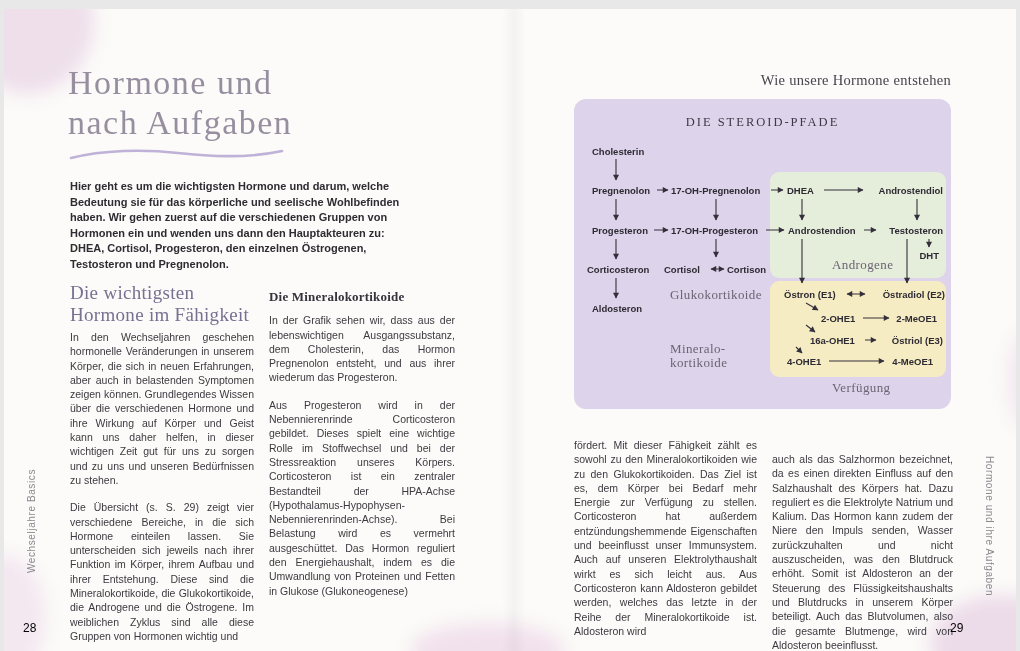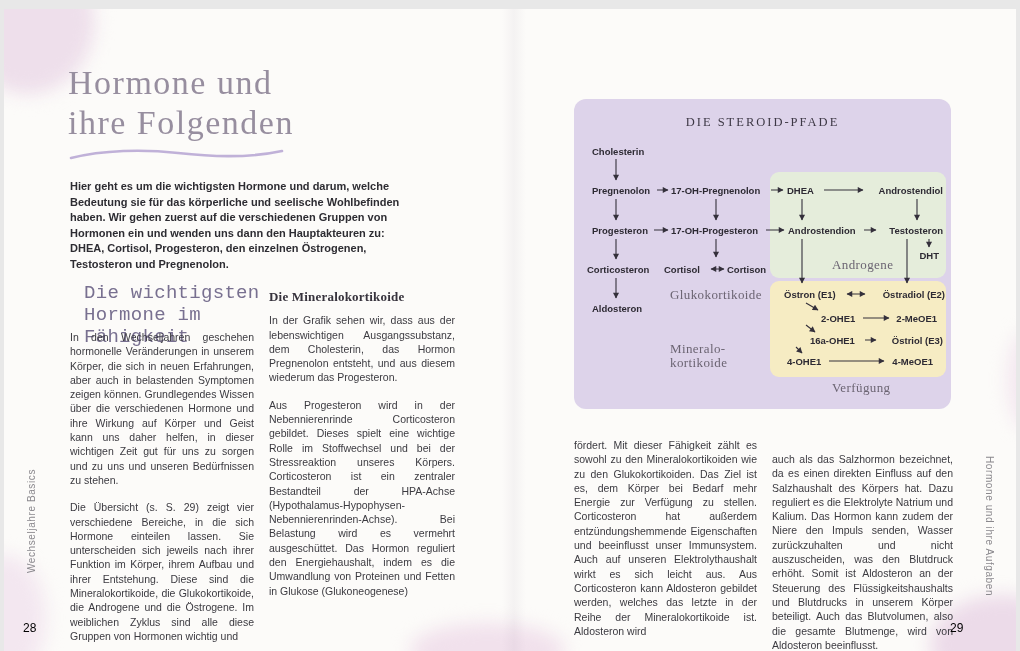--- a/index.html
+++ b/index.html
@@ -31,22 +31,22 @@
   }
   .main-title span { display:block; }
   .swoosh { left:64px; top:138px; }
 
   .intro {
     left:66px; top:170px; width:334px;
     font-size:11px; line-height:15.5px; font-weight:700; color:#2d2c32;
     text-align:left;
   }
   .section-heading {
-    left:80px; top:273px; width:220px;
-    font-family:Liberation Mono, monospace; font-weight:400;
+    left:66px; top:273px; width:220px;
+    font-family:Liberation Serif, serif; font-weight:400;
     font-size:19px; line-height:22px; color:#787090; letter-spacing:.3px;
   }
   .section-heading span { display:block; }
 
   .body-col { font-size:10.5px; line-height:14.3px; color:#3b3a40; text-align:justify; hyphens:auto; -webkit-hyphens:auto; }
   .body-col .para { margin:0 0 13px 0; }
   .col-l1 { left:66px; top:321px; width:184px; }
   .col-l2 { left:265px; top:277px; width:186px; }
   .sub-heading {
     font-family:"Liberation Serif", serif; font-size:13px; font-weight:700;
@@ -102,48 +102,49 @@
 
   <div class="blob blob-tl"></div>
   <div class="blob blob-left"></div>
   <div class="blob blob-bc"></div>
   <div class="blob blob-br"></div>
   <div class="blob blob-rm"></div>
   <div class="gutter"></div>
 
   <div class="abs main-title">
     <span>Hormone und</span>
-    <span>ihre Folgenden</span>
+    <span>nach Aufgaben</span>
   </div>
 
   <svg class="abs swoosh" width="218" height="16" viewBox="0 0 218 16">
     <path d="M3,11 C35,3 75,2 110,6 C145,10 182,11 214,4" fill="none" stroke="#b5a3d2" stroke-width="2.6" stroke-linecap="round" opacity="0.85"></path>
   </svg>
 
   <div class="abs intro">Hier geht es um die wichtigsten Hormone und darum, welche Bedeutung sie für das körperliche und seelische Wohlbefinden haben. Wir gehen zuerst auf die verschiedenen Gruppen von Hormonen ein und wenden uns dann den Hauptakteuren zu: DHEA, Cortisol, Progesteron, den einzelnen Östrogenen, Testosteron und Pregnenolon.</div>
 
   <div class="abs section-heading">
     <span>Die wichtigsten</span>
     <span>Hormone im Fähigkeit</span>
   </div>
 
   <div class="abs body-col col-l1">
     <div class="para">In den Wechseljahren geschehen hormonelle Veränderungen in unserem Körper, die sich in neuen Erfahrungen, aber auch in belastenden Symptomen zeigen können. Grundlegendes Wissen über die verschiedenen Hormone und ihre Wirkung auf Körper und Geist kann uns daher helfen, in dieser wichtigen Zeit gut für uns zu sorgen und zu uns und unseren Bedürfnissen zu stehen.</div>
     <div class="para">Die Übersicht (s. S. 29) zeigt vier verschiedene Bereiche, in die sich Hormone einteilen lassen. Sie unterscheiden sich jeweils nach ihrer Funktion im Körper, ihrem Aufbau und ihrer Entstehung. Diese sind die Mineralokortikoide, die Glukokortikoide, die Androgene und die Östrogene. Im weiblichen Zyklus sind alle diese Gruppen von Hormonen wichtig und</div>
   </div>
 
   <div class="abs body-col col-l2">
     <div class="sub-heading">Die Mineralokortikoide</div>
-    <div class="para">In der Grafik sehen wir, dass aus der lebenswichtigen Ausgangssubstanz, dem Cholesterin, das Hormon Pregnenolon entsteht, und aus diesem wiederum das Progesteron.</div>
+    <div class="para">In der Grafik sehen wir, dass aus der lebenswichtigen Ausgangssubstanz, dem Cholesterin, das Hormon Pregnenolon entsteht, und aus ihrer wiederum das Progesteron.</div>
     <div class="para">Aus Progesteron wird in der Nebennierenrinde Corticosteron gebildet. Dieses spielt eine wichtige Rolle im Stoffwechsel und bei der Stressreaktion unseres Körpers. Corticosteron ist ein zentraler Bestandteil der HPA-Achse (Hypothalamus-Hypophysen-Nebennierenrinden-Achse). Bei Belastung wird es vermehrt ausgeschüttet. Das Hormon reguliert den Energiehaushalt, indem es die Umwandlung von Proteinen und Fetten in Glukose (Glukoneogenese)</div>
   </div>
 
   <div class="abs side-label side-left">Wechseljahre Basics</div>
   <div class="abs page-num pn-left">28</div>
 
+  <div class="abs rp-header">Wie unsere Hormone entstehen</div>
 
   <div class="abs diagram">
     <div class="diagram-title">DIE STEROID-PFADE</div>
 
     <div class="gbox gbox-green"></div>
     <div class="gbox gbox-yellow"></div>
 
     <svg class="arrows" width="377" height="310" viewBox="0 0 377 310">
       <defs>
         <marker id="arr" viewBox="0 0 8 8" refX="6.5" refY="4" markerWidth="7" markerHeight="7" orient="auto-start-reverse" markerUnits="userSpaceOnUse">

